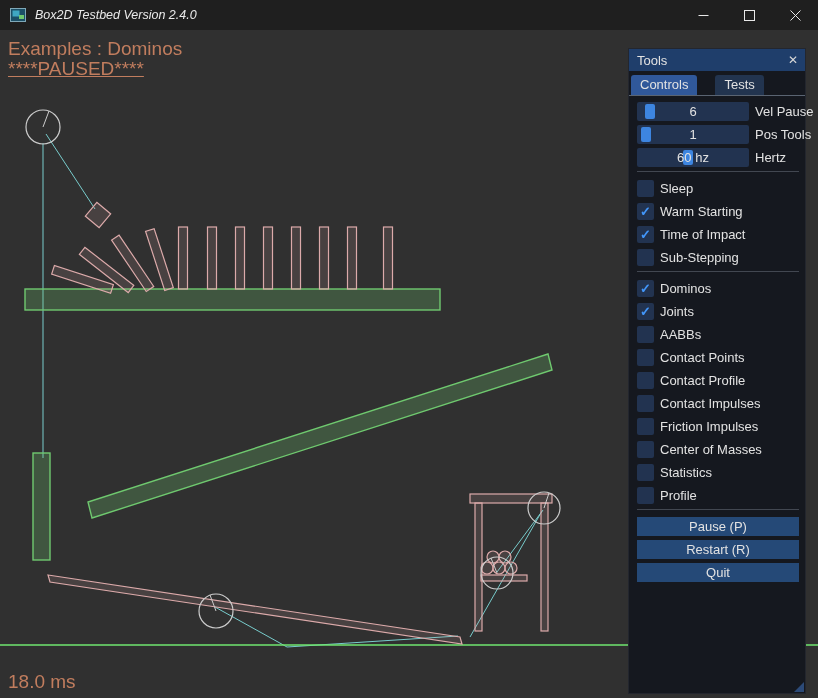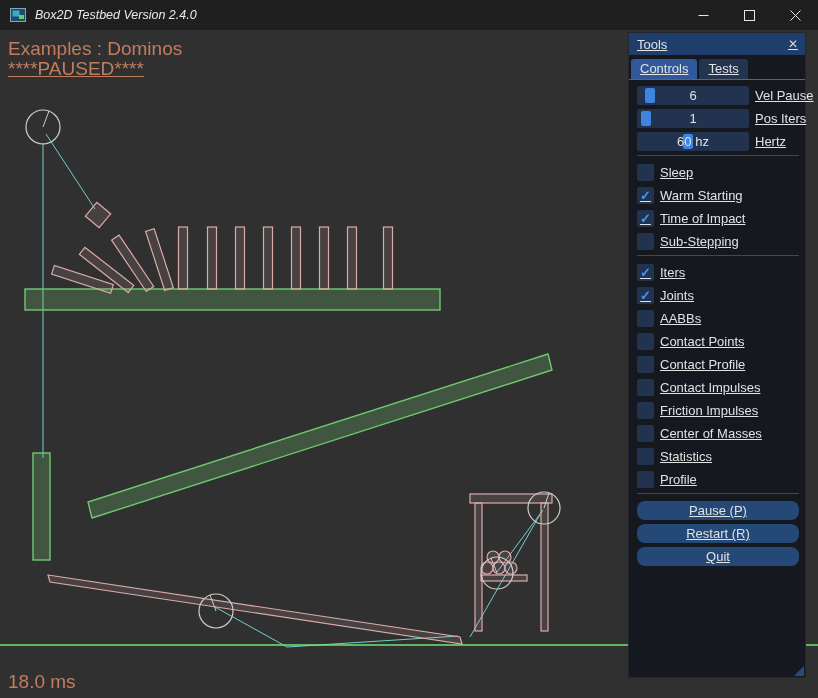--- a/index.html
+++ b/index.html
@@ -33,51 +33,51 @@
 
   .scene .static  { fill:var(--static-fill,rgba(111,201,111,.25)); stroke:var(--static-stroke,#6fc96f); stroke-width:1.4; }
   .scene .dynamic { fill:var(--dynamic-fill,rgba(220,170,170,.14)); stroke:var(--dynamic-stroke,#dcaaaa); stroke-width:1.2; }
   .scene .joint   { stroke:var(--joint-color,#78cccc); stroke-width:1; fill:none; }
   .scene .bcircle { fill:none; stroke:var(--circle-stroke,#cccccc); stroke-width:1.2; }
   .scene .rline   { stroke:var(--circle-stroke,#cccccc); stroke-width:1; }
   .scene .ground-line { stroke:var(--ground,#6fe66f); stroke-width:1.5; }
 
   
   .tools-panel {
-    position:absolute; left:628px; top:2px; width:178px; height:646px;
+    position:absolute; left:628px; top:18px; width:178px; height:646px;
     background:var(--panel-bg,#15181f);
     border:1px solid #23262e;
-    color:var(--panel-text,#e2e2e2); font-size:13px;text-decoration:underline;
+    color:var(--panel-text,#e2e2e2); font-size:13px;
   }
   .panel-titlebar {
     height:22px; background:var(--panel-title-bg,#1f3e6b);
     display:flex; align-items:center; padding:0 7px 0 8px;
   }
   .panel-close { margin-left:auto; font-size:12px; color:#d8d8d8; line-height:1; }
-  .tabbar { display:flex; gap:2px; padding:4px 0 0 2px; border-bottom:1px solid #5a6472; }
+  .tabbar { display:flex; gap:18px; padding:4px 0 0 2px; border-bottom:1px solid #5a6472; }
   .tab { padding:2px 9px 3px; border-radius:3px 3px 0 0; background:var(--tab-inactive,#22344f); }
   .tab.active { background:var(--tab-active,#30589a); }
   .panel-body { padding:6px 6px 6px 8px; }
 
   .row { display:flex; align-items:center; height:19px; margin-bottom:4px; white-space:nowrap; }
   .row-label { margin-left:6px; }
 
   .slider { position:relative; width:112px; height:19px; background:var(--frame-bg,#223350); border-radius:2px; flex:0 0 auto; }
   .grab { position:absolute; top:2px; width:10px; height:15px; background:var(--slider-grab,#3d85e0); border-radius:2px; }
   .slider-value { position:absolute; left:0; right:0; top:0; text-align:center; line-height:19px; }
 
   .checkbox { width:17px; height:17px; background:var(--frame-bg,#223350); border-radius:2px;
               display:flex; align-items:center; justify-content:center; flex:0 0 auto; }
   .check { display:none; color:var(--check-mark,#4296fa); font-size:13px; font-weight:bold; line-height:1; }
   .checkbox[data-checked="true"] .check { display:block; }
 
   .separator { height:1px; background:#424751; margin:3px 0 7px; }
 
   .igbtn { height:19px; line-height:19px; text-align:center; background:var(--button-bg,#254977);
-           border-radius:8px; margin-bottom:4px; }
+           border-radius:0; margin-bottom:4px; }
 
   .resize-grip { position:absolute; right:1px; bottom:1px; width:0; height:0;
                  border-left:10px solid transparent; border-bottom:10px solid #2c4a78; }
 </style>
 </head>
 <body>
 
 <div class="window">
 
   <div class="titlebar">
@@ -193,21 +193,21 @@
             <div class="grab" style="left: calc(6% + 1.16px);"></div>
             <span class="slider-value">6</span>
           </div>
           <span class="row-label">Vel Pause</span>
         </div>
         <div class="row">
           <div class="slider">
             <div class="grab" style="left: calc(2% + 1.72px);"></div>
             <span class="slider-value">1</span>
           </div>
-          <span class="row-label">Pos Iters</span>
+          <span class="row-label">Pos Tools</span>
         </div>
         <div class="row">
           <div class="slider">
             <div class="grab" style="left: calc(45% - 4.3px);"></div>
             <span class="slider-value">60 hz</span>
           </div>
           <span class="row-label">Hertz</span>
         </div>
 
         <div class="separator"></div>
@@ -232,21 +232,21 @@
           <div class="checkbox" data-checked="false"></div>
           <span class="row-label">Sub-Stepping</span>
         </div>
 
         <div class="separator"></div>
 
         <div class="row">
           <div class="checkbox" data-checked="true">
               <span class="check">✓</span>
             </div>
-          <span class="row-label">Iters</span>
+          <span class="row-label">Dominos</span>
         </div>
         <div class="row">
           <div class="checkbox" data-checked="true">
               <span class="check">✓</span>
             </div>
           <span class="row-label">Joints</span>
         </div>
         <div class="row">
           <div class="checkbox" data-checked="false"></div>
           <span class="row-label">AABBs</span>

